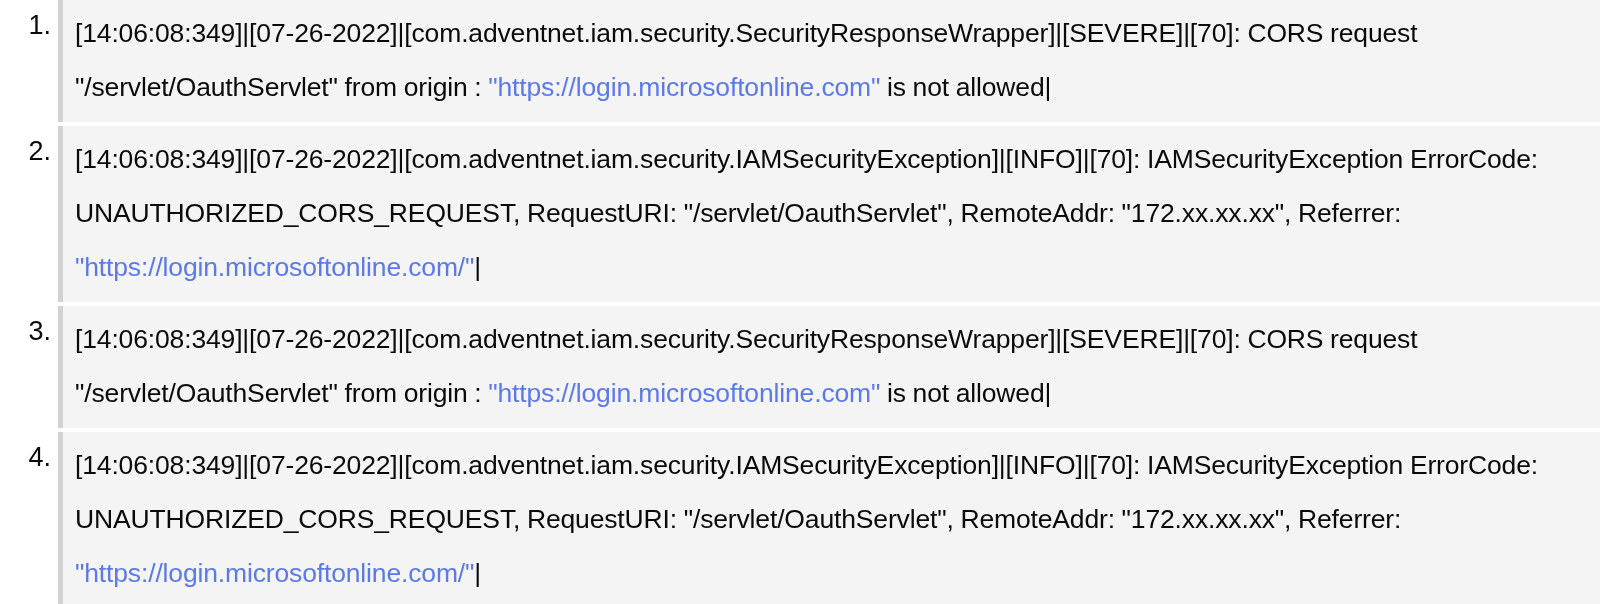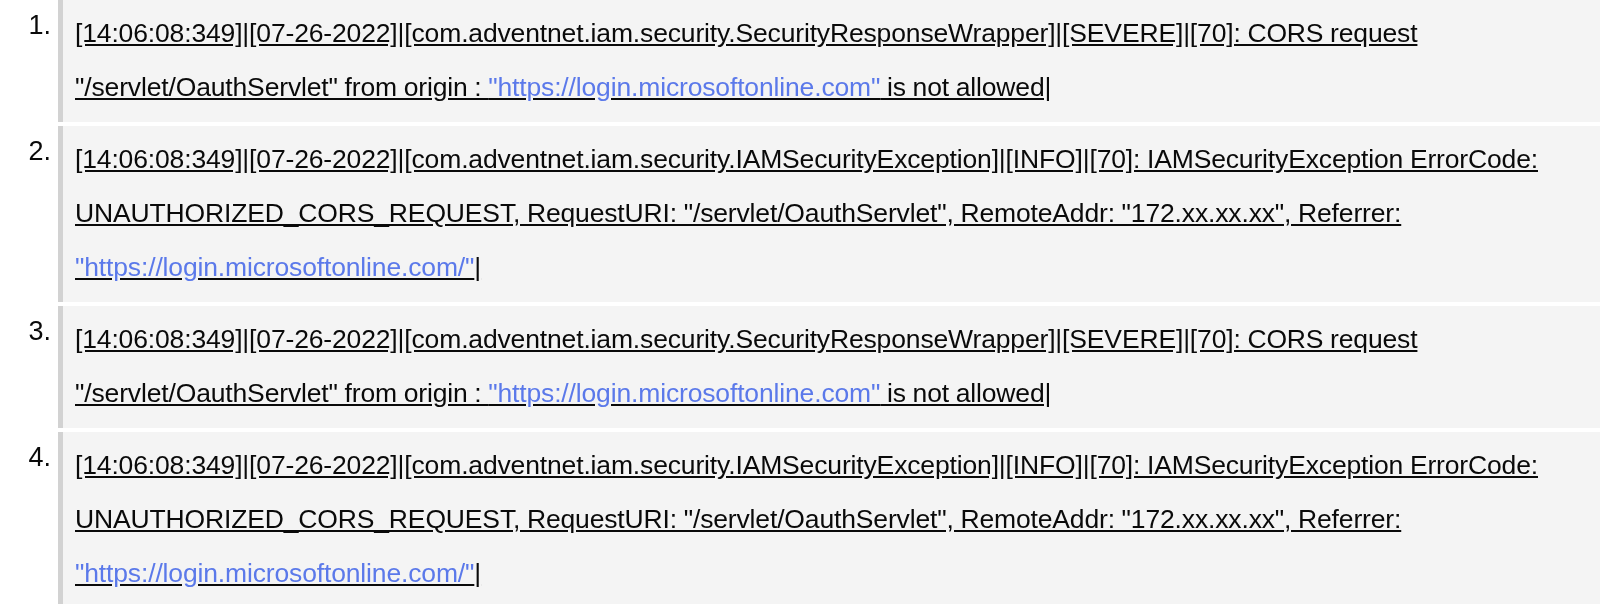--- a/index.html
+++ b/index.html
@@ -54,21 +54,20 @@
   }
 
   .log-text {
     font-size: 26.5px;
     line-height: 54px;
     letter-spacing: -0.15px;
     word-spacing: -0.5px;
     color: #0a0a0a;
     white-space: normal;
     margin: 0;
-    text-decoration: underline;
   }
 
   .log-link {
     color: #5b79ea;
     text-decoration: none;
   }
 </style>
 </head>
 <body>
 

